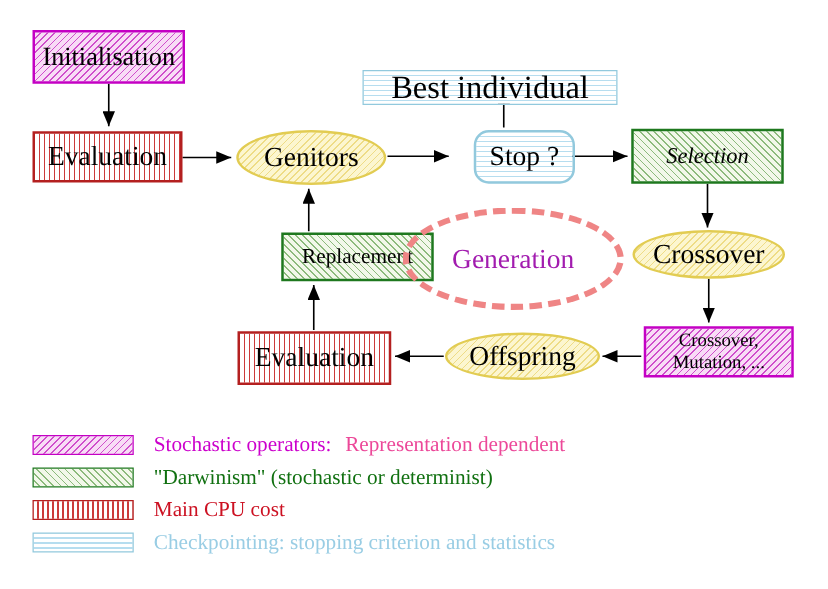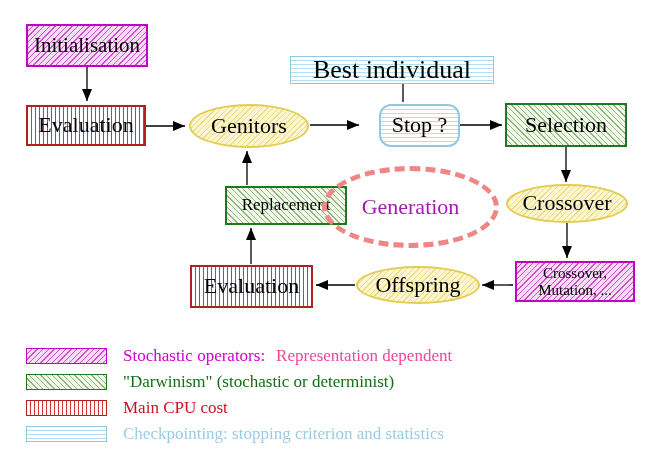--- a/index.html
+++ b/index.html
@@ -81,21 +81,21 @@
   <div class="node m-hatch" style="left:26px;top:24px;width:122px;height:43px;font-size:21px;">Initialisation</div>
 
   <div class="node r-stripe" style="left:26px;top:105px;width:120px;height:41px;font-size:22px;">Evaluation</div>
 
   <div class="node y-ellipse" style="left:189px;top:104px;width:120px;height:44px;font-size:22px;">Genitors</div>
 
   <div class="node c-stripe" style="left:290px;top:56px;width:204px;height:28px;font-size:26px;border-width:1px;">Best individual</div>
 
   <div class="node c-stripe rounded" style="left:362px;top:104px;width:81px;height:43px;font-size:22px;margin-left:17px;">Stop ?</div>
 
-  <div class="node g-hatch" style="left:505px;top:103px;width:122px;height:44px;font-size:22px;">Selection</div>
+  <div class="node g-hatch" style="left:505px;top:103px;width:122px;height:44px;font-size:18px;font-style:italic;">Selection</div>
 
   <div class="node y-ellipse" style="left:506px;top:184px;width:122px;height:39px;font-size:22px;">Crossover</div>
 
   <div class="node m-hatch" style="left:515px;top:261px;width:120px;height:41px;font-size:15px;flex-direction:column;">
     <div>Crossover,</div>
     <div>Mutation, ...</div>
   </div>
 
   <div class="node y-ellipse" style="left:356px;top:266px;width:124px;height:38px;font-size:22px;">Offspring</div>
 

